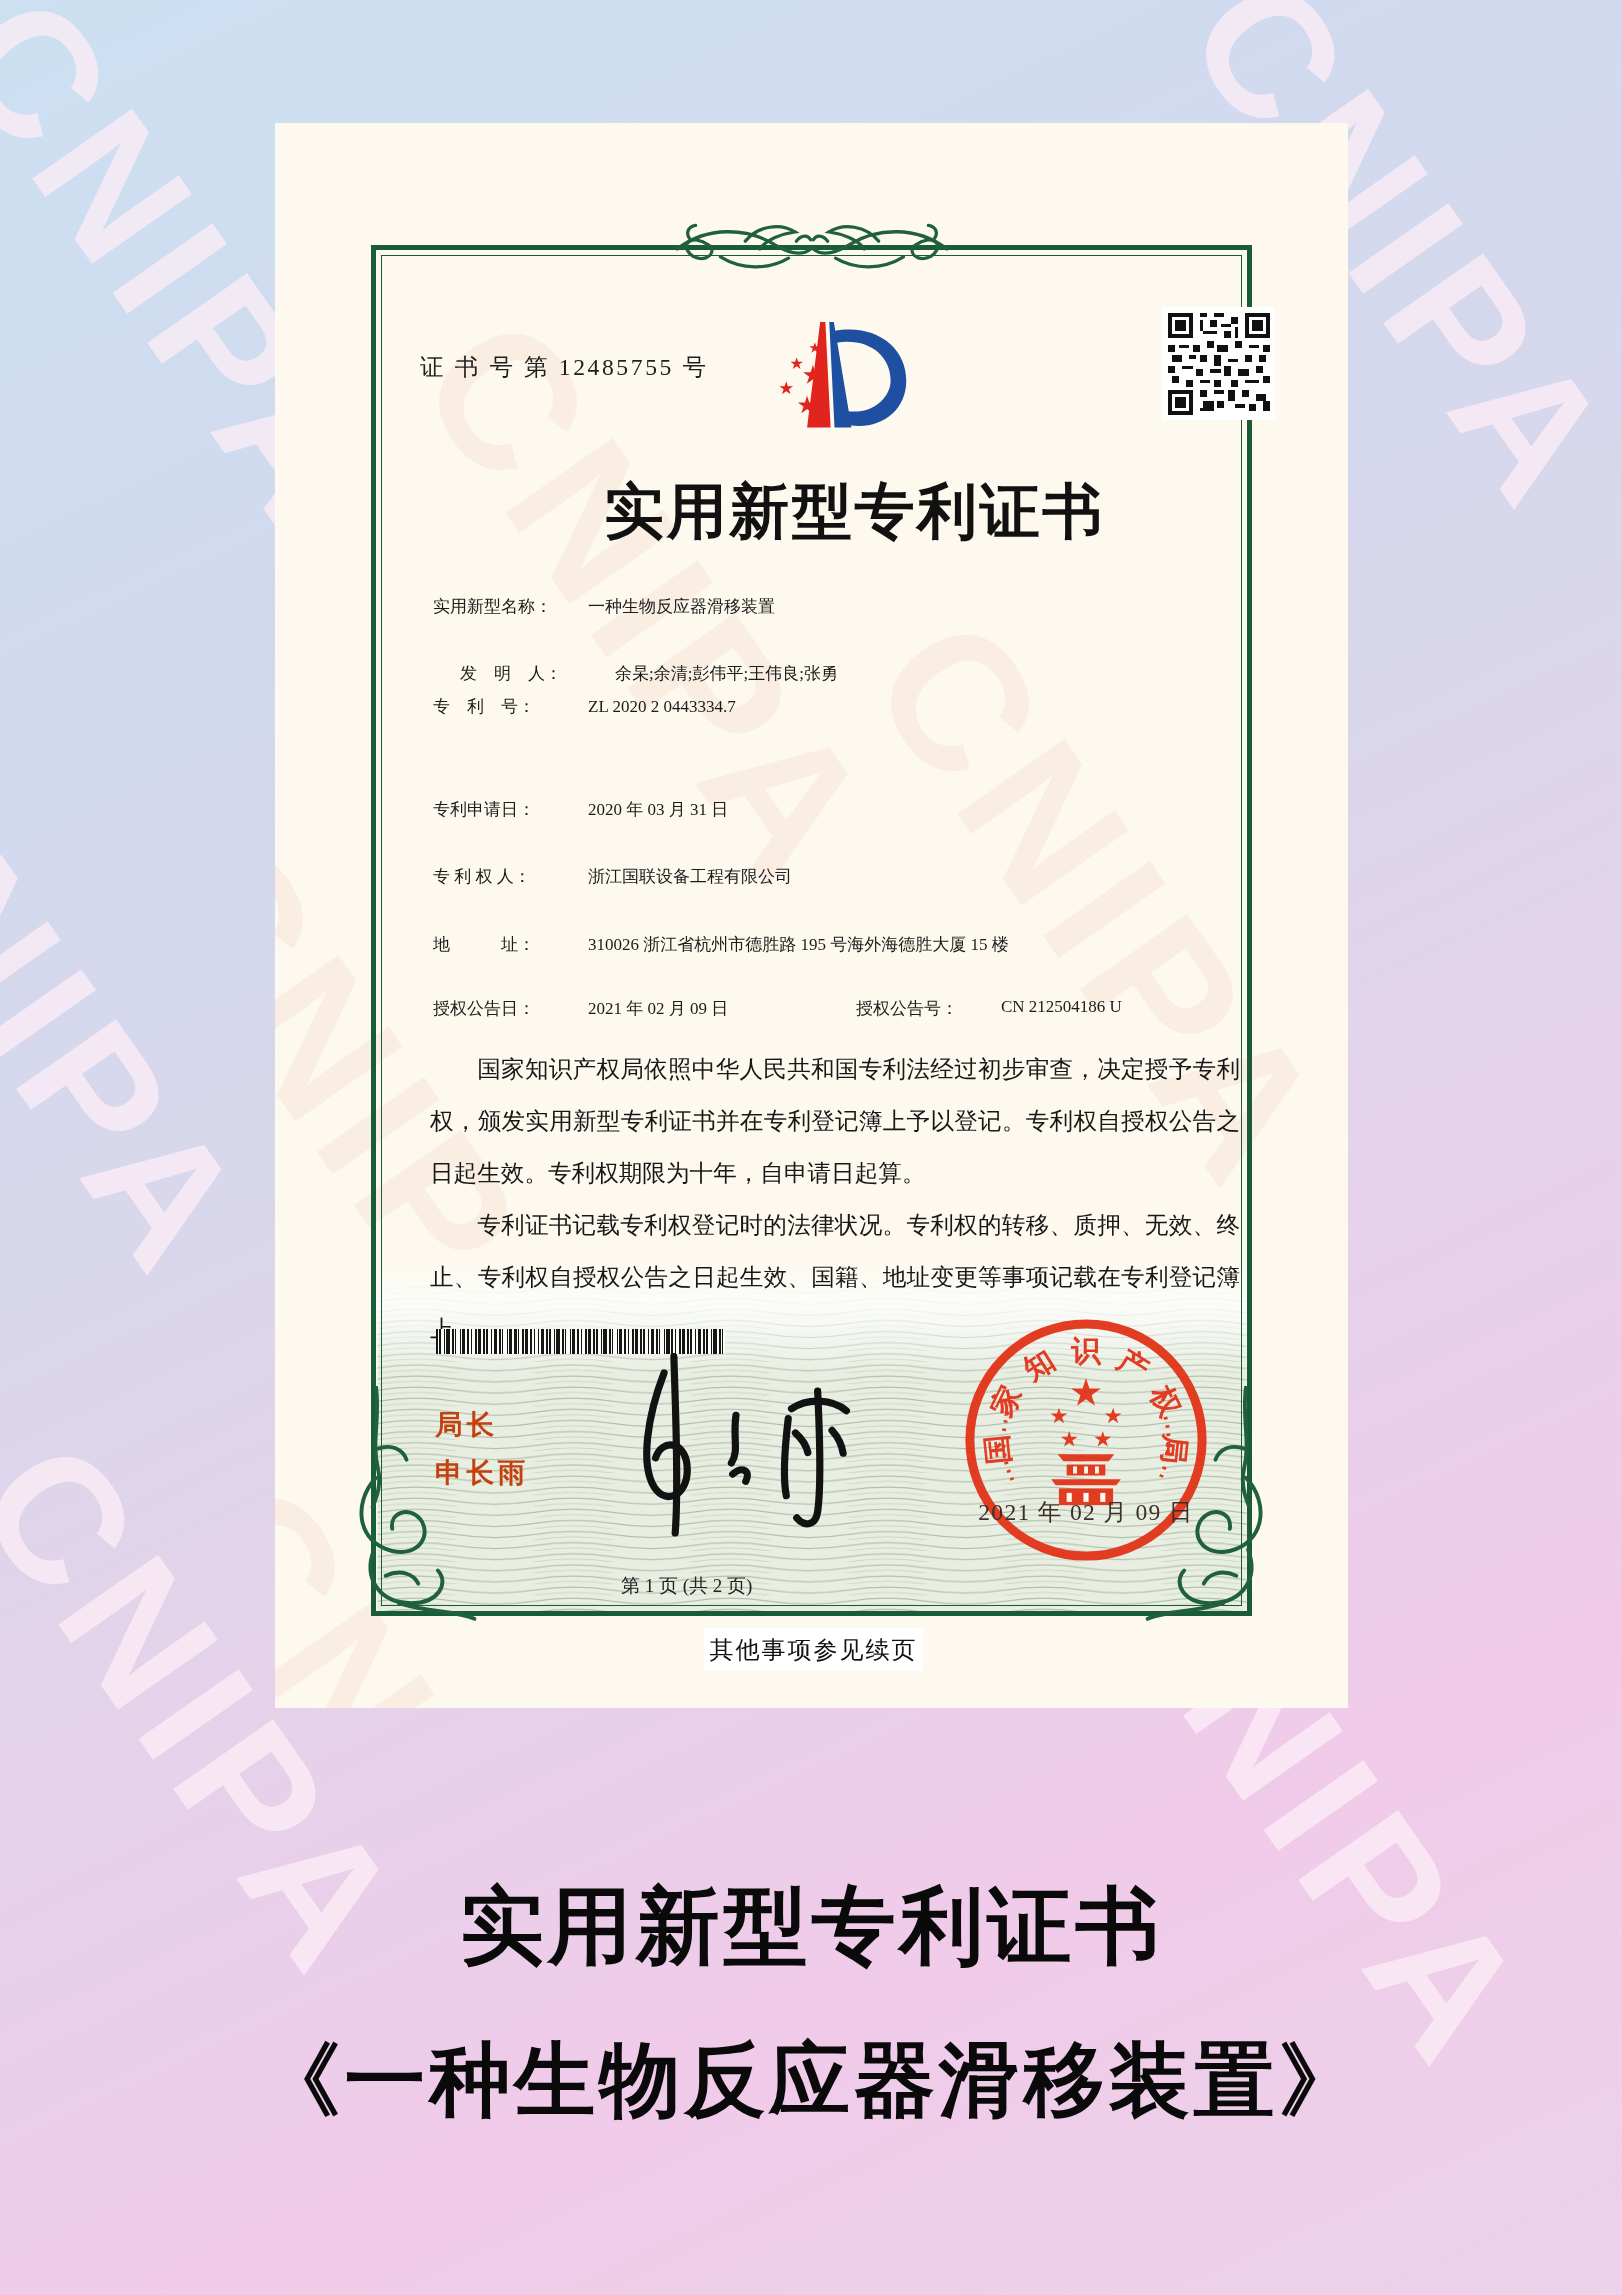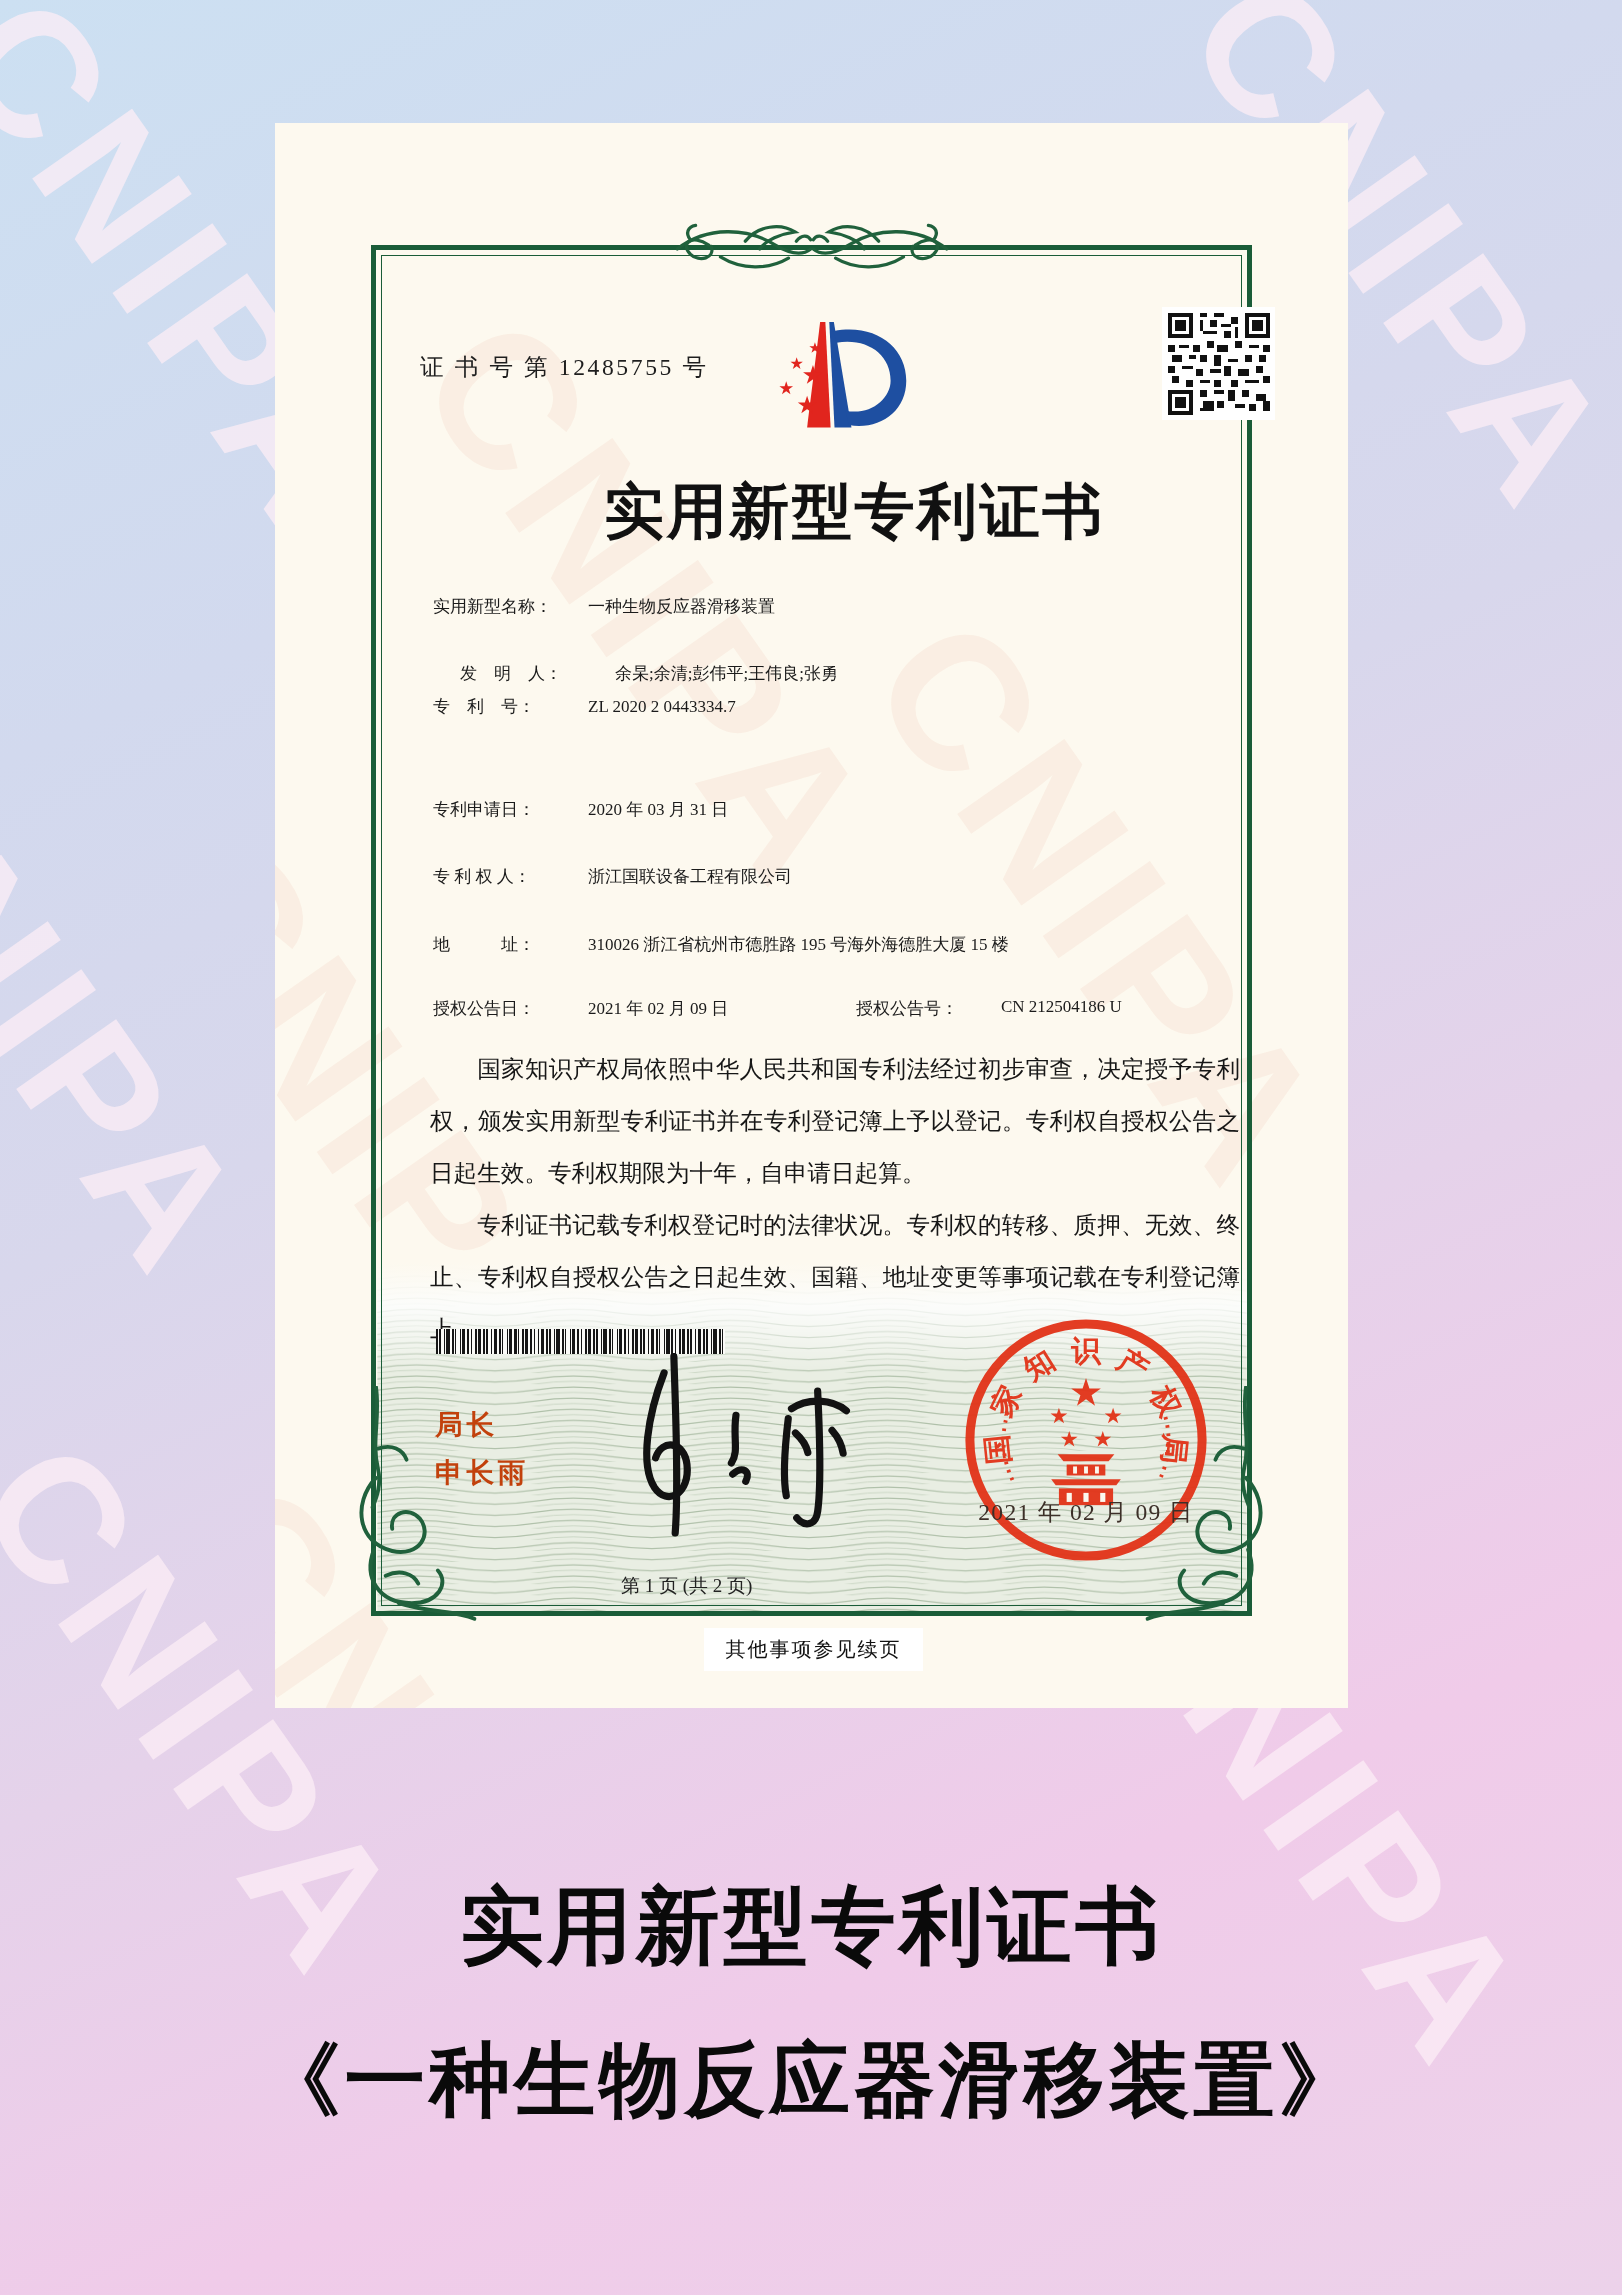--- a/index.html
+++ b/index.html
@@ -74,21 +74,21 @@
     position:absolute;left:667px;top:1373px;width:288px;text-align:center;
     font-size:23.6px;color:#3c2f28;letter-spacing:1.3px;
   }
   .page-foot{
     position:absolute;left:346px;top:1450px;width:393px;text-align:left;
     font-size:19px;color:#222;
   }
   .cont-box{
     position:absolute;left:429px;top:1505px;width:219px;height:43px;
     background:#ffffff;display:flex;align-items:center;justify-content:center;
-    font-size:20px;color:#111;letter-spacing:2px;
+    font-size:24px;color:#111;letter-spacing:2px;
   }
   .headline{
     position:absolute;left:0;width:1623px;text-align:center;color:#0a0a0a;
     font-family:"Liberation Sans","DejaVu Sans",sans-serif;font-weight:900;
     letter-spacing:3.9px;
   }
   .headline.l1{top:1870px;font-size:84px;}
   .headline.l2{top:2027px;font-size:81px;}
   .orn{position:absolute;pointer-events:none;}
 </style>

